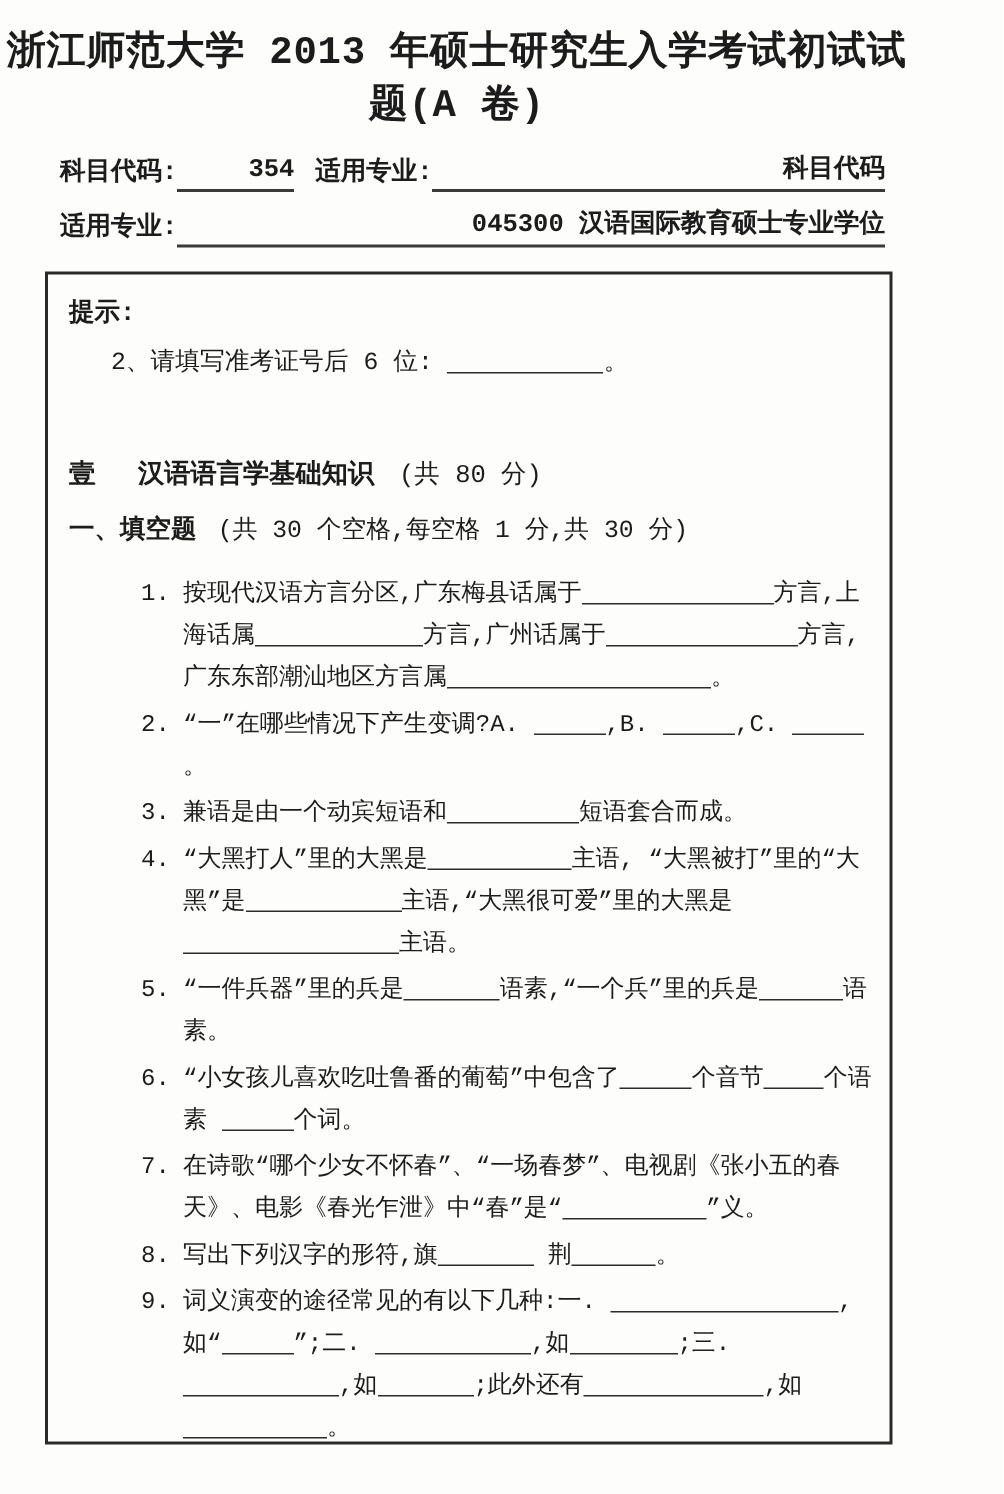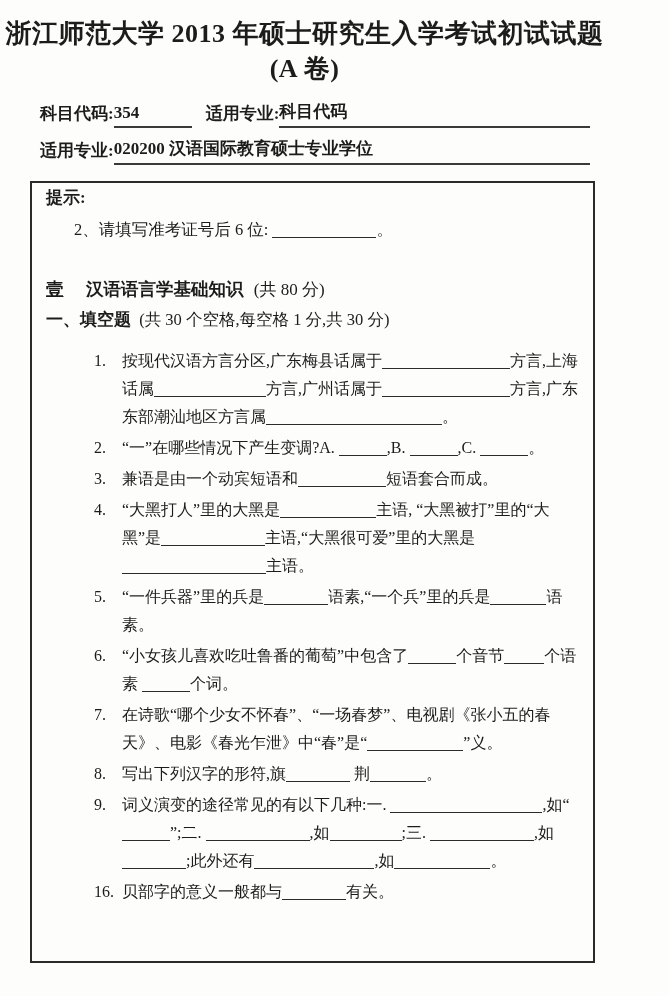--- a/index.html
+++ b/index.html
@@ -13,20 +13,21 @@
     overflow: hidden;
     font-family: "Liberation Serif", "DejaVu Serif", serif;
     color: #1c1c1c;
     background: #fdfdfb;
   }
   .page {
     width: 609px;
     height: 996px;
     position: relative;
     box-sizing: border-box;
+    font-family: Liberation Mono, monospace;
   }
   .title {
     text-align: center;
     font-size: 26px;
     font-weight: bold;
     letter-spacing: 0.5px;
     margin: 0;
     padding-top: 16px;
   }
   .header-fields {
@@ -38,53 +39,53 @@
     align-items: flex-end;
     margin-bottom: 9px;
   }
   .field-label {
     font-weight: bold;
     white-space: nowrap;
     padding-bottom: 3px;
   }
   .uline {
     border-bottom: 2px solid #3a3a3a;
-    text-align: left;
+    text-align: right;
     padding-bottom: 3px;
     font-weight: bold;
   }
   .uline.short {
     width: 78px;
     margin-right: 14px;
   }
   .uline.grow {
     flex: 1;
   }
   .main-box {
     margin: 16px 14px 0 30px;
     border: 2px solid #2a2a2a;
     box-sizing: border-box;
     height: 782px;
-    padding: 0 6px 8px 14px;
+    padding: 12px 6px 8px 14px;
     overflow: hidden;
   }
   .notice-label {
     font-size: 17px;
     font-weight: bold;
     line-height: 30px;
   }
   .notice-item {
     font-size: 16.5px;
     line-height: 33px;
     margin-left: 28px;
   }
   .section-heading {
-    margin-top: 28px;
+    margin-top: 38px;
     font-size: 17.5px;
-    line-height: 30px;
+    line-height: 42px;
   }
   .section-num {
     font-weight: bold;
     text-decoration: underline;
     margin-right: 18px;
   }
   .section-title {
     font-weight: bold;
     margin-right: 6px;
   }
@@ -143,21 +144,21 @@
 
   <div class="header-fields">
     <div class="field-row">
       <span class="field-label">科目代码:</span>
       <span class="uline short">354</span>
       <span class="field-label">适用专业:</span>
       <span class="uline grow">科目代码</span>
     </div>
     <div class="field-row">
       <span class="field-label">适用专业:</span>
-      <span class="uline grow">020200 汉语国际教育硕士专业学位</span>
+      <span class="uline grow">045300 汉语国际教育硕士专业学位</span>
     </div>
   </div>
 
   <div class="main-box">
 
     <div class="notice">
       <div class="notice-label">提示:</div>
       <div class="notice-item">2、请填写准考证号后 6 位: <span class="blank" style="width:104px"></span>。</div>
     </div>
 

